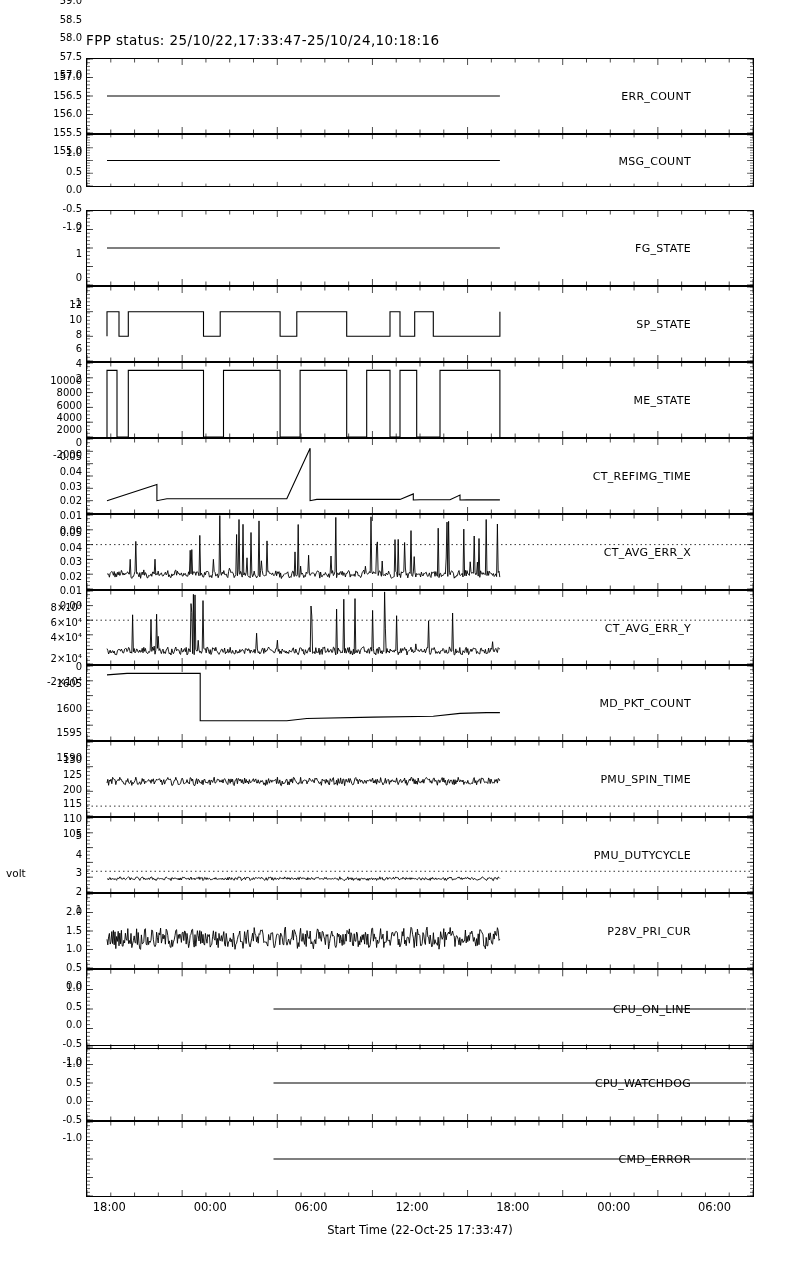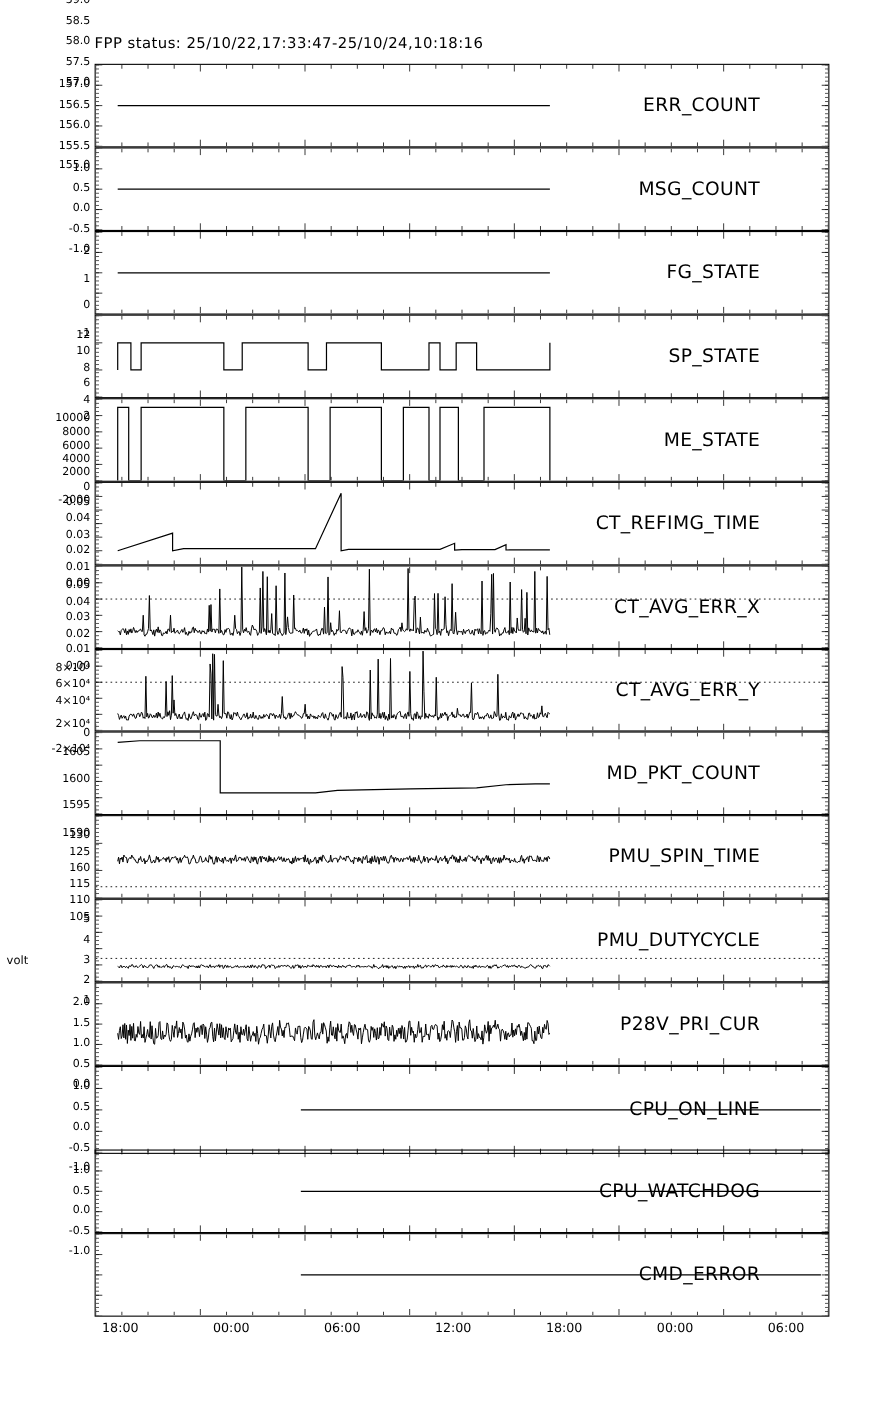--- a/index.html
+++ b/index.html
@@ -29,21 +29,21 @@
     overflow:hidden;
   }
   .panel .svgwrap{position:absolute;inset:0;}
   .panel svg{display:block;width:100%;height:100%;}
 
   .panel-label{
     position:absolute;
     right:62px;
     top:50%;
     transform:translateY(-50%);
-    font-size:17px;
+    font-size:11px;
     letter-spacing:0.3px;
     white-space:nowrap;
     text-align:left;
   }
 
   
   .ylabels{position:absolute;left:0;top:0;width:86px;height:1139px;}
   .ytick{
     position:absolute;
     right:4px;
@@ -138,21 +138,21 @@
       <div class="ytick" style="top: 637.6px;">4×10⁴</div>
       <div class="ytick" style="top: 659px;">2×10⁴</div>
       <div class="ytick" style="top: 667.2px;">0</div>
       <div class="ytick" style="top: 682px;">-2×10⁴</div>
       <div class="ytick" style="top: 684px;">1605</div>
       <div class="ytick" style="top: 708.667px;">1600</div>
       <div class="ytick" style="top: 733.333px;">1595</div>
       <div class="ytick" style="top: 758px;">1590</div>
       <div class="ytick" style="top: 760px;">130</div>
       <div class="ytick" style="top: 774.8px;">125</div>
-      <div class="ytick" style="top: 789.6px;">160</div>
+      <div class="ytick" style="top: 789.6px;">200</div>
       <div class="ytick" style="top: 804.4px; text-align: center;">115</div>
       <div class="ytick" style="top: 819.2px;">110</div>
       <div class="ytick" style="top: 834px;">105</div>
       <div class="ytick" style="top: 836px;">5</div>
       <div class="ytick" style="top: 854.5px;">4</div>
       <div class="ytick" style="top: 873px;">3</div>
       <div class="ytick" style="top: 891.5px;">2</div>
       <div class="ytick" style="top: 910px;">1</div>
       <div class="yaxis-name" style="top: 867px; left: 6px;">volt</div>
       <div class="ytick" style="top: 912px;">2.0</div>
@@ -283,21 +283,21 @@
             <line x1="666" x2="663" y1="66.60000000000001" y2="66.60000000000001" stroke="#000" stroke-width="0.6"></line>
             <line x1="0" x2="3" y1="70.3" y2="70.3" stroke="#000" stroke-width="0.6"></line>
             <line x1="666" x2="663" y1="70.3" y2="70.3" stroke="#000" stroke-width="0.6"></line>
             <line x1="0" x2="3" y1="74" y2="74" stroke="#000" stroke-width="0.6"></line>
             <line x1="666" x2="663" y1="74" y2="74" stroke="#000" stroke-width="0.6"></line>
             <path d="M20.0 37.0L412.9 37.0" fill="none" stroke="#000" stroke-width="1.1"></path>
           </svg>
         </div>
         <div class="panel-label">ERR_COUNT</div>
       </div>
-      <div class="panel" style="top: 76px; height: 76px;">
+      <div class="panel" style="top: 76px; height: 53px;">
         <div class="svgwrap">
           <svg viewBox="0 0 666 74" preserveAspectRatio="none">
             <line x1="0" x2="0" y1="0" y2="6" stroke="#000" stroke-width="0.7"></line>
             <line x1="0" x2="0" y1="74" y2="68" stroke="#000" stroke-width="0.7"></line>
             <line x1="23.785714285714285" x2="23.785714285714285" y1="0" y2="3.5" stroke="#000" stroke-width="0.7"></line>
             <line x1="23.785714285714285" x2="23.785714285714285" y1="74" y2="70.5" stroke="#000" stroke-width="0.7"></line>
             <line x1="47.57142857142857" x2="47.57142857142857" y1="0" y2="3.5" stroke="#000" stroke-width="0.7"></line>
             <line x1="47.57142857142857" x2="47.57142857142857" y1="74" y2="70.5" stroke="#000" stroke-width="0.7"></line>
             <line x1="71.35714285714285" x2="71.35714285714285" y1="0" y2="3.5" stroke="#000" stroke-width="0.7"></line>
             <line x1="71.35714285714285" x2="71.35714285714285" y1="74" y2="70.5" stroke="#000" stroke-width="0.7"></line>
@@ -1960,14 +1960,15 @@
 
   <div class="xlabels" id="xlabels">
       <div class="xtick" style="left: 23.38px;">18:00</div>
       <div class="xtick" style="left: 124.248px;">00:00</div>
       <div class="xtick" style="left: 225.116px;">06:00</div>
       <div class="xtick" style="left: 325.984px;">12:00</div>
       <div class="xtick" style="left: 426.852px;">18:00</div>
       <div class="xtick" style="left: 527.72px;">00:00</div>
       <div class="xtick" style="left: 628.588px;">06:00</div>
     </div>
+  <div class="xaxis-title">Start Time (22-Oct-25 17:33:47)</div>
 
 </div>
 
 </body></html>

